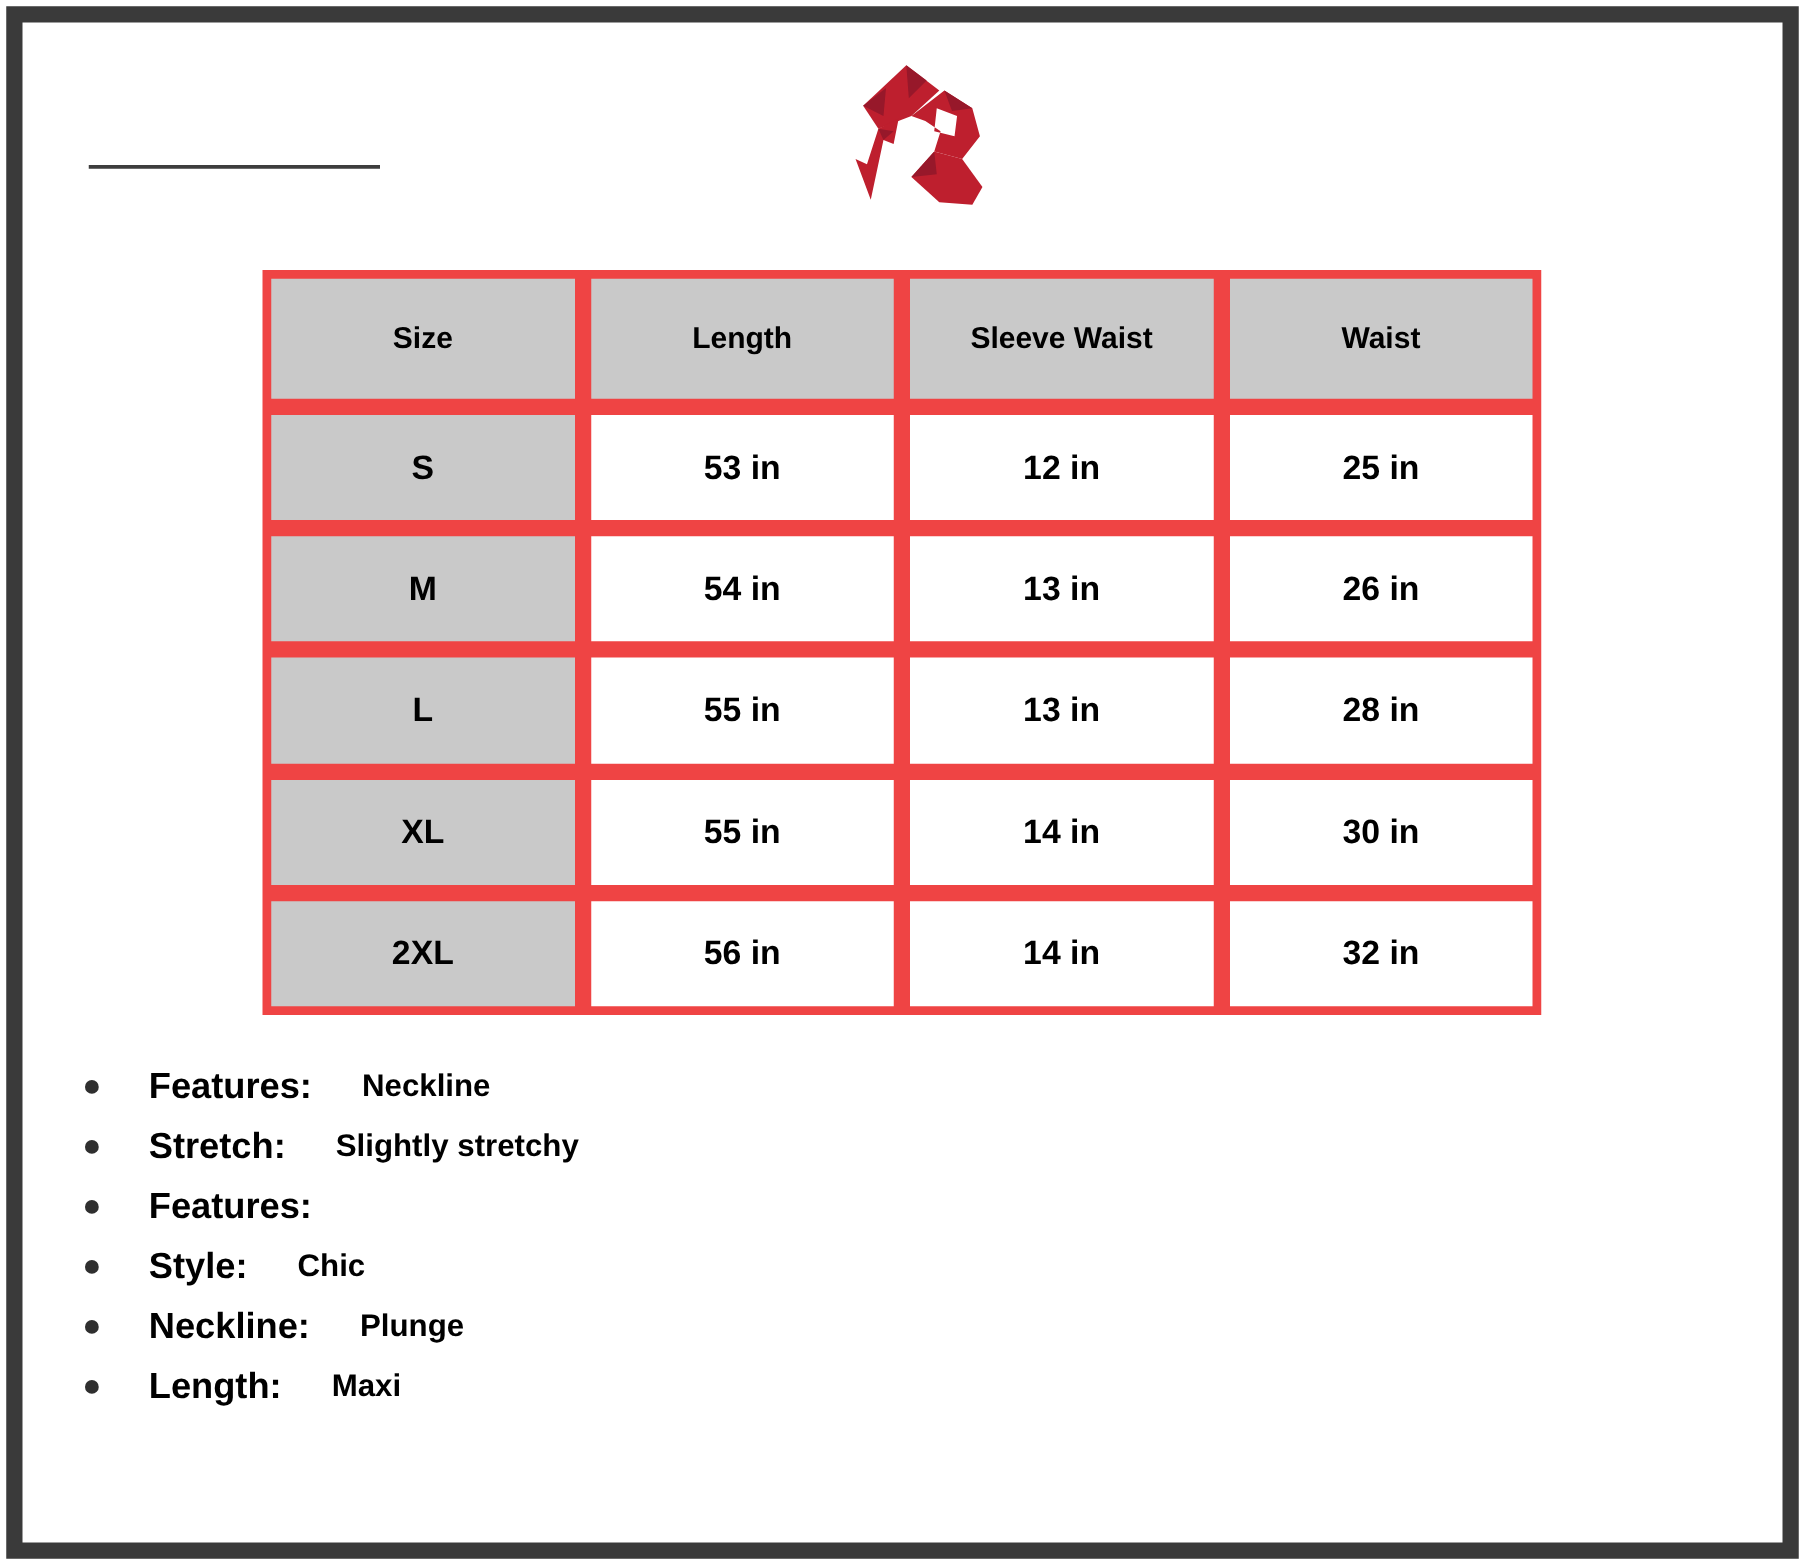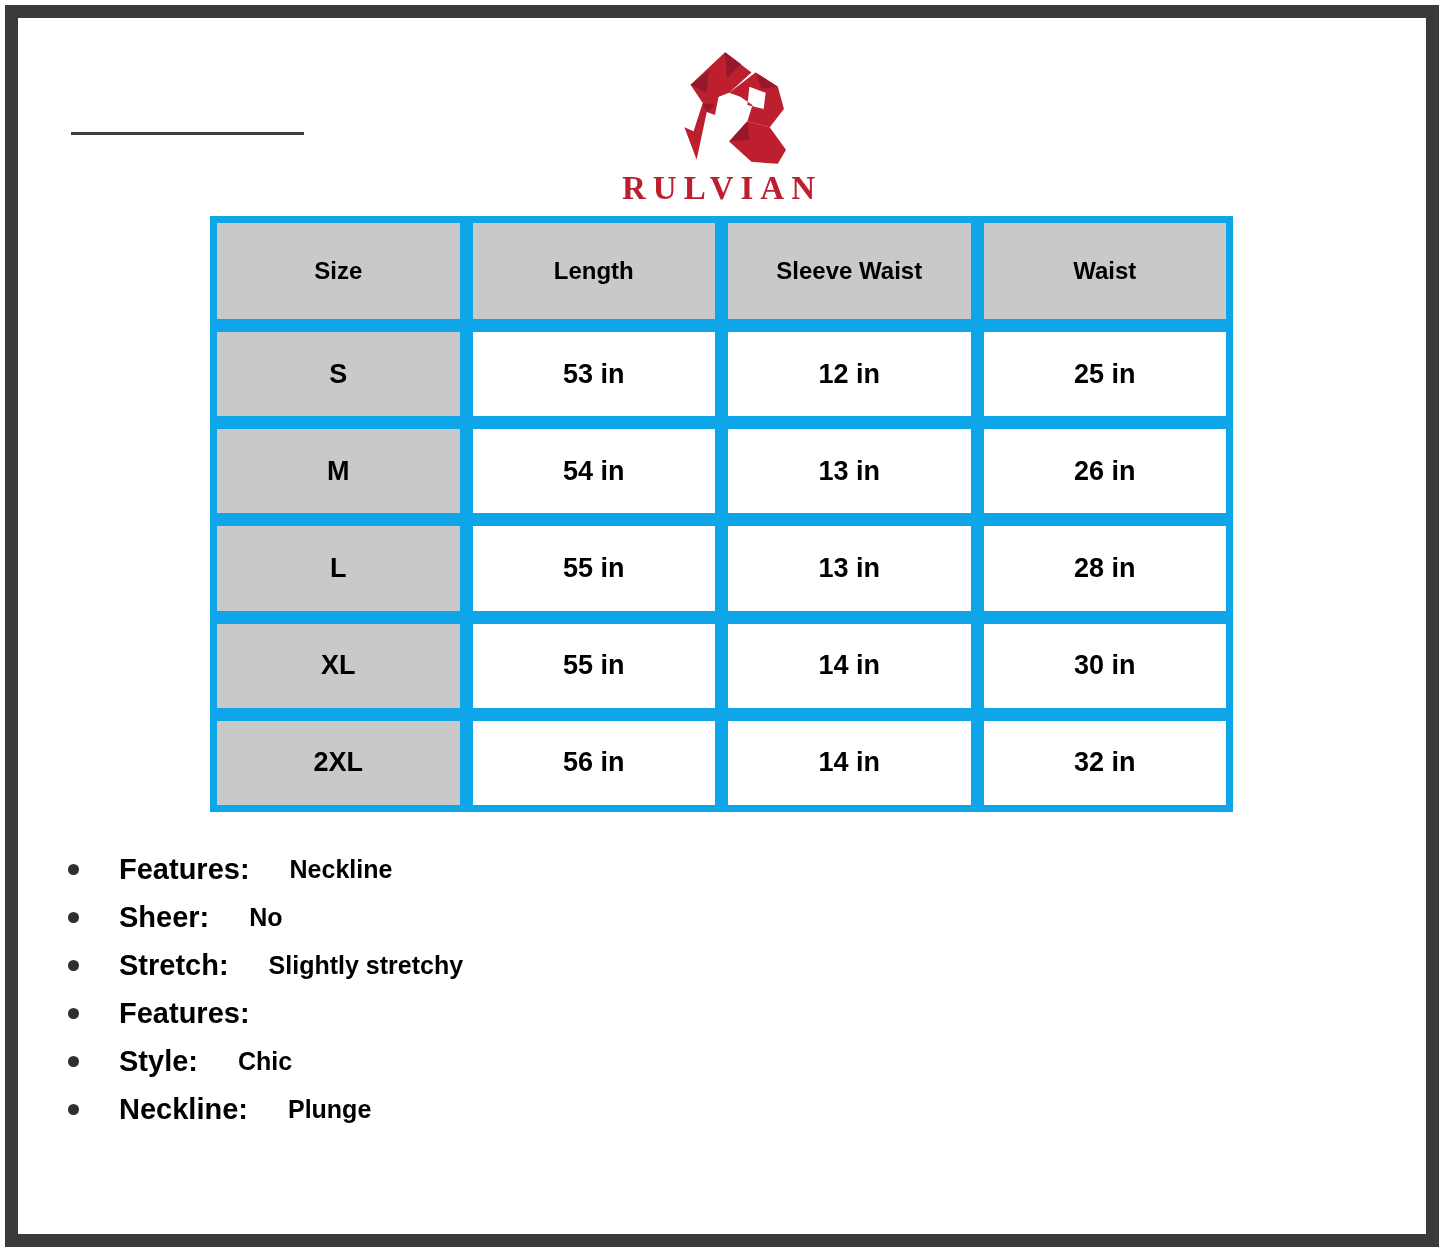--- a/index.html
+++ b/index.html
@@ -59,21 +59,21 @@
     white-space: nowrap;
   }
 
   
   .size-table {
     position: absolute;
     left: 192px;
     top: 198px;
     width: 1023px;
     height: 596px;
-    background: #0ea5e9;
+    background: #ef4444;
     display: grid;
     grid-template-columns: repeat(4, 1fr);
     grid-template-rows: 96px repeat(5, 1fr);
     gap: 13px;
     padding: 7px;
     box-sizing: border-box;
   }
   .header-row, .body-rows, .trow { display: contents; }
   .cell {
     display: flex;
@@ -148,21 +148,20 @@
           <polygon points="46,54 58,56 50,63" fill="#97182a"></polygon>
 
           <path d="M72,44 L98,24 L120,38 L126,60 L112,78 L90,72 L95,56 L83,48 Z
                    M92,38 L108,44 L106,60 L90,56 Z" fill="#be1f2e" fill-rule="evenodd"></path>
           <polygon points="98,24 120,38 104,40" fill="#97182a"></polygon>
 
           <polygon points="90,72 112,78 128,100 120,114 94,112 72,92" fill="#be1f2e"></polygon>
           <polygon points="90,72 72,92 92,90" fill="#97182a"></polygon>
         </g>
       </svg>
-      <div class="brand-name">RULVIAN</div>
     </div>
 
     <div class="size-table">
       <div class="header-row">
         
       
           <div class="cell header-cell">Size</div>
         
           <div class="cell header-cell">Length</div>
         
@@ -211,25 +210,20 @@
     </div>
 
     <ul class="details">
 
         <li class="detail-item">
           <span class="bullet"></span>
           <span class="detail-label">Features:</span>
           <span class="detail-value">Neckline</span>
         </li>
 
-        <li class="detail-item">
-          <span class="bullet"></span>
-          <span class="detail-label">Sheer:</span>
-          <span class="detail-value">No</span>
-        </li>
 
         <li class="detail-item">
           <span class="bullet"></span>
           <span class="detail-label">Stretch:</span>
           <span class="detail-value">Slightly stretchy</span>
         </li>
 
         <li class="detail-item">
           <span class="bullet"></span>
           <span class="detail-label">Features:</span>
@@ -241,16 +235,21 @@
           <span class="detail-label">Style:</span>
           <span class="detail-value">Chic</span>
         </li>
 
         <li class="detail-item">
           <span class="bullet"></span>
           <span class="detail-label">Neckline:</span>
           <span class="detail-value">Plunge</span>
         </li>
 
+        <li class="detail-item">
+          <span class="bullet"></span>
+          <span class="detail-label">Length:</span>
+          <span class="detail-value">Maxi</span>
+        </li>
       </ul>
 
   </div>
 </div>
 
 </body></html>

